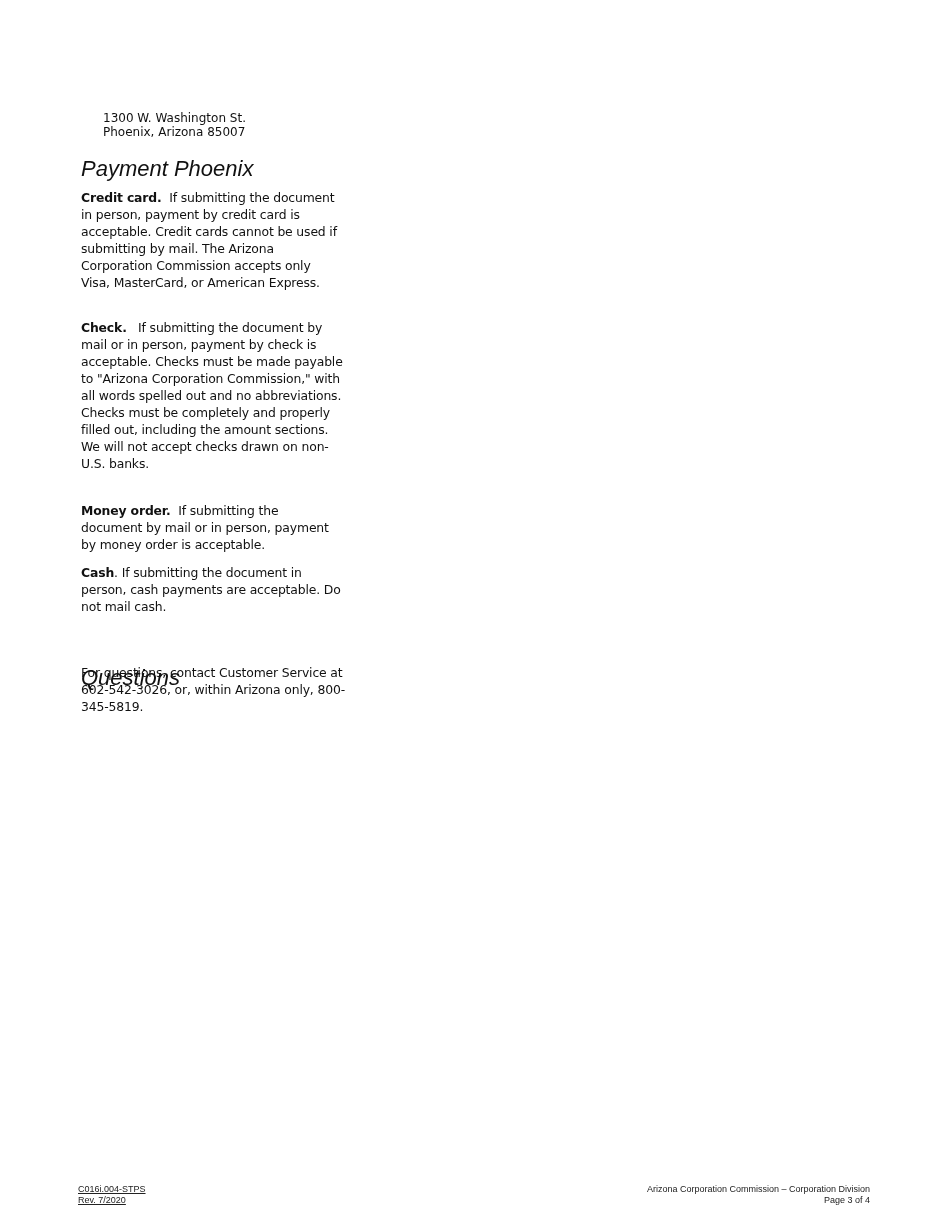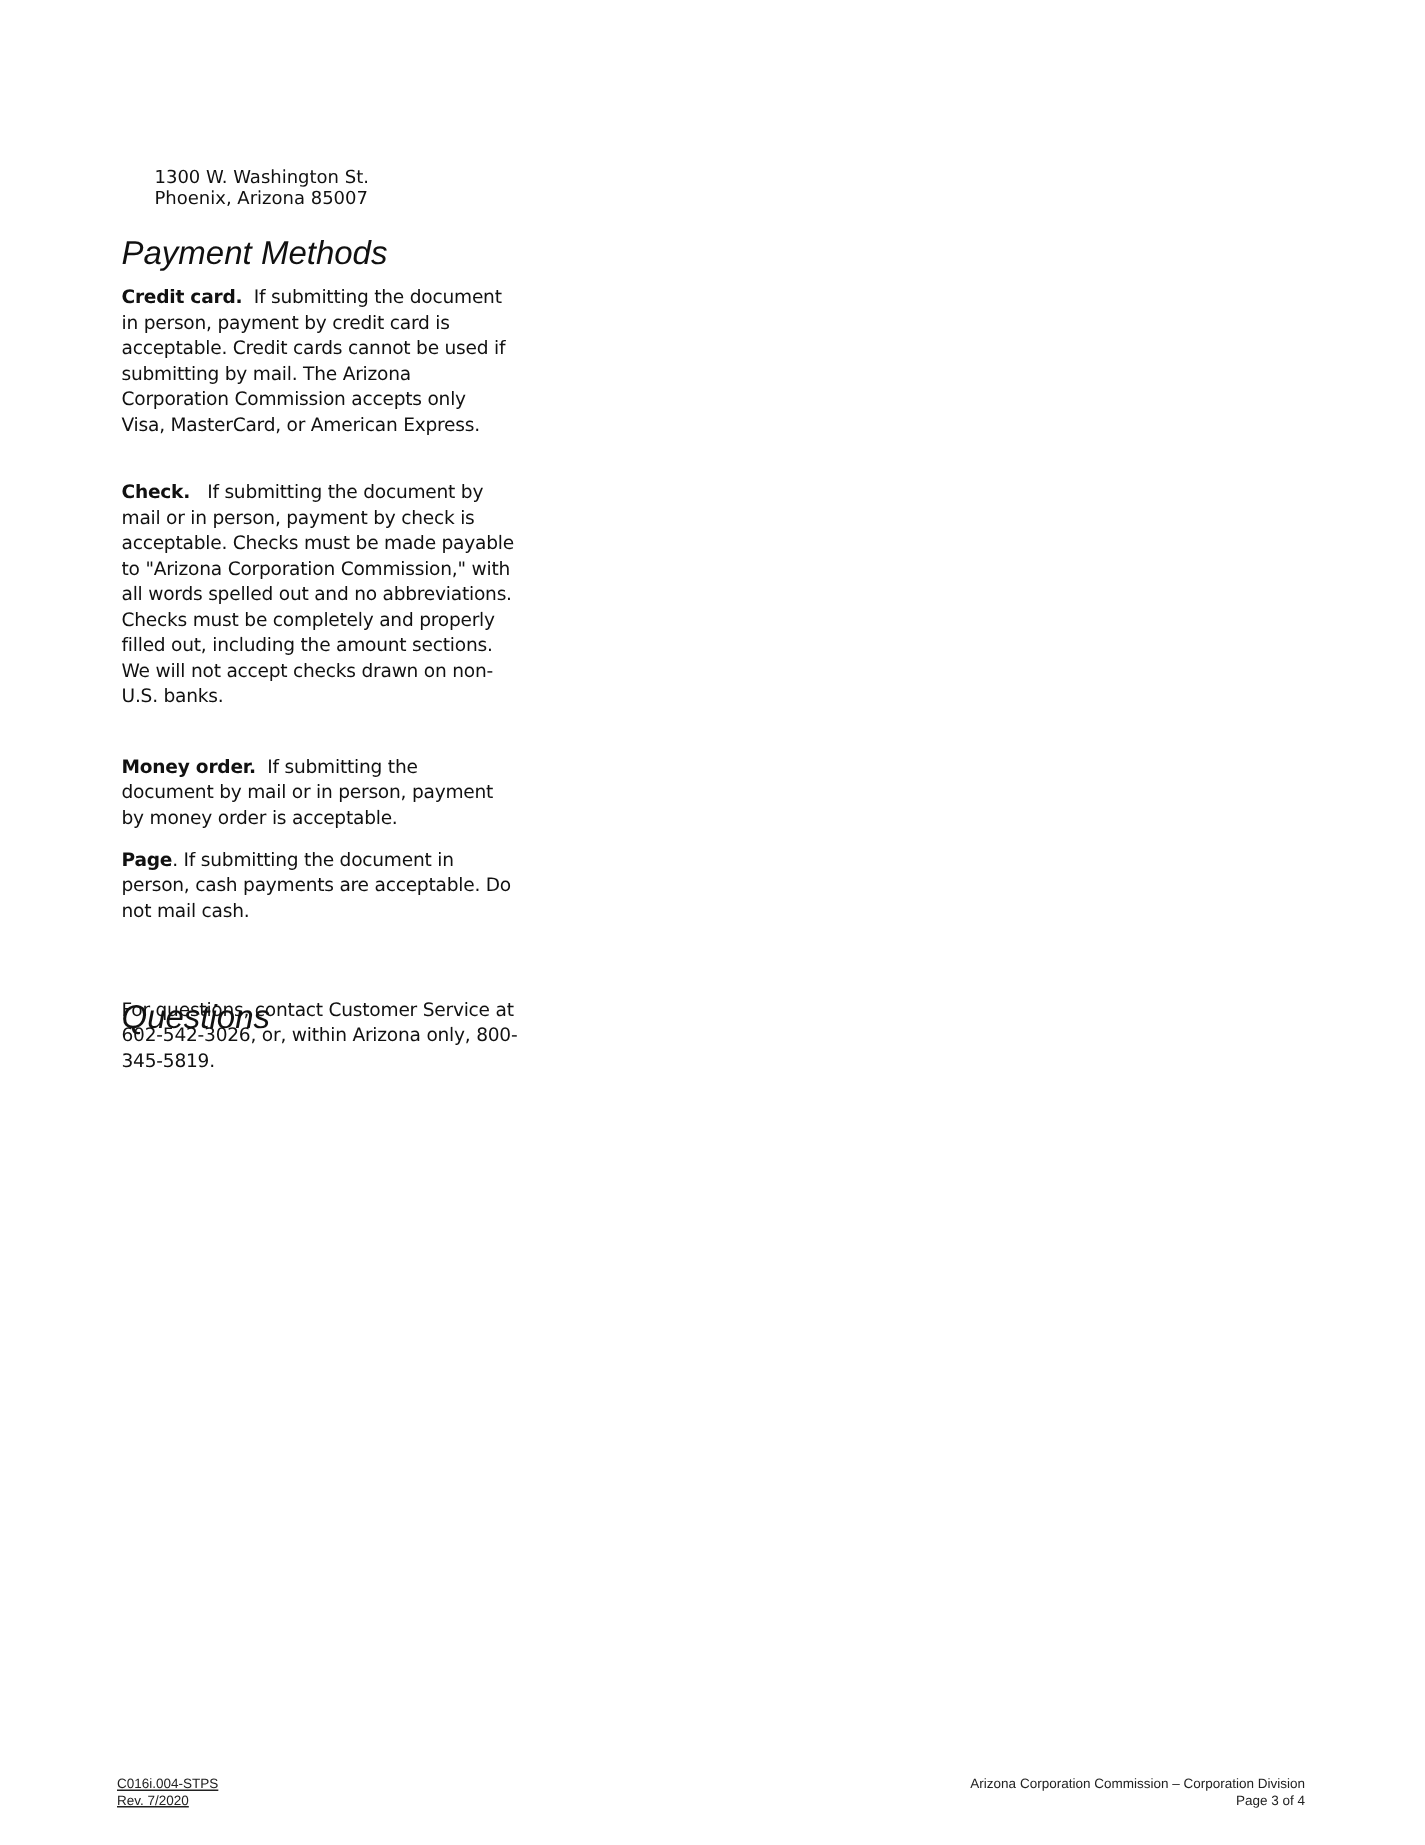--- a/index.html
+++ b/index.html
@@ -14,39 +14,39 @@
     .footer-right { right: 80px; text-align: right; }
   </style>
 </head>
 <body>
 
 <div class="address">
   <div>1300 W. Washington St.</div>
   <div>Phoenix, Arizona  85007</div>
 </div>
 
-<h2 class="h" style="top:156px;">Payment Methods</h2>
+<h2 class="h" style="top:156px;">Payment Phoenix</h2>
 
 <p class="para" style="top:189px;">
   <b>Credit card.</b>&nbsp;
   <span>If submitting the document in person, payment by credit card is acceptable. Credit cards cannot be used if submitting by mail. The Arizona Corporation Commission accepts only Visa, MasterCard, or American Express.</span>
 </p>
 
 <p class="para" style="top:319px;">
   <b>Check.</b>&nbsp;&nbsp;
   <span>If submitting the document by mail or in person, payment by check is acceptable. Checks must be made payable to "Arizona Corporation Commission," with all words spelled out and no abbreviations. Checks must be completely and properly filled out, including the amount sections. We will not accept checks drawn on non-U.S. banks.</span>
 </p>
 
 <p class="para" style="top:502px;">
   <b>Money order.</b>&nbsp;
   <span>If submitting the document by mail or in person, payment by money order is acceptable.</span>
 </p>
 
 <p class="para" style="top:564px;">
-  <b>Page</b><span>. If submitting the document in person, cash payments are acceptable. Do not mail cash.</span>
+  <b>Cash</b><span>. If submitting the document in person, cash payments are acceptable. Do not mail cash.</span>
 </p>
 
 <h2 class="h" style="top:665px;">Questions</h2>
 
 <p class="para" style="top:664px; width:270px;">For questions, contact Customer Service at 602-542-3026, or, within Arizona only, 800-345-5819.</p>
 
 <div class="footer footer-left">
   <div>C016i.004-STPS</div>
   <div>Rev. 7/2020</div>
 </div>

